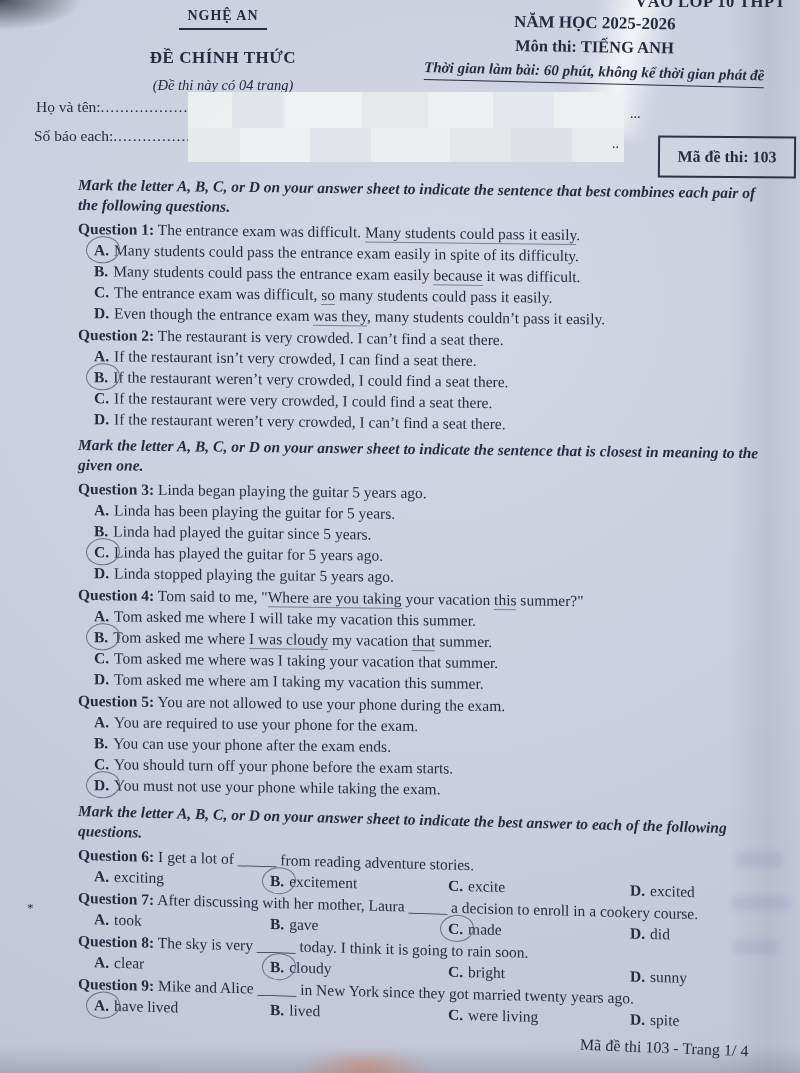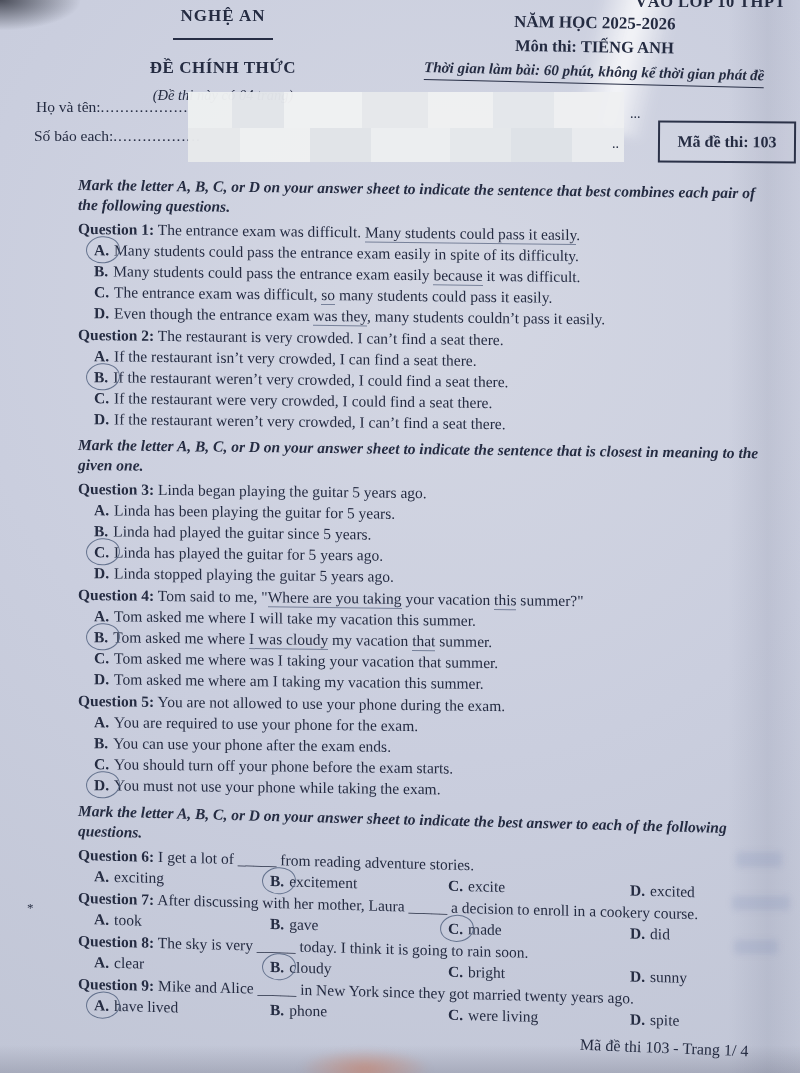--- a/index.html
+++ b/index.html
@@ -17,39 +17,39 @@
     background:linear-gradient(180deg,transparent,rgba(58,60,80,.20));}
   .finger{position:absolute;left:300px;bottom:-16px;width:130px;height:40px;border-radius:50%;
     background:radial-gradient(ellipse,rgba(205,118,85,.55),rgba(160,70,45,0) 72%);filter:blur(3px);}
   .bleed{position:absolute;background:rgba(95,115,165,.15);filter:blur(3px);border-radius:3px;}
   .b1{right:18px;top:852px;width:46px;height:15px;}
   .b2{right:10px;top:896px;width:58px;height:14px;}
   .b3{right:22px;top:940px;width:44px;height:14px;}
   .stray{position:absolute;left:27px;top:900px;font-size:13px;color:#2a3147;}
   
   .h-left{position:absolute;left:116px;top:6px;width:214px;text-align:center;}
-  .province{display:inline-block;font-weight:bold;font-size:17px;letter-spacing:1px;
-    border-bottom:2px solid #262d44;padding:0 8px 12px;}
+  .province{display:inline-block;font-weight:bold;font-size:14px;letter-spacing:1px;
+    border-bottom:2px solid #262d44;padding:0 8px 4px;}
   .official{font-weight:bold;font-size:17px;letter-spacing:.5px;margin-top:18px;}
   .pages-note{font-style:italic;font-size:14.5px;margin-top:9px;}
   .top-frag{position:absolute;right:14px;top:-8px;font-weight:bold;font-size:16.5px;letter-spacing:.5px;}
   .h-right{position:absolute;left:393px;top:10px;width:404px;text-align:center;transform:rotate(.9deg);transform-origin:0 0;}
   .year{font-weight:bold;font-size:17px;}
   .subject{font-weight:bold;font-size:16.5px;margin-top:4px;}
   .duration{display:inline-block;font-style:italic;font-weight:bold;font-size:15px;margin-top:6px;
     border-bottom:1.6px solid #262d44;padding-bottom:3px;transform:rotate(.5deg);}
   .name-row{position:absolute;left:36px;top:98px;font-size:15.5px;}
   .id-row{position:absolute;left:34px;top:127px;font-size:15.5px;}
   .dots{letter-spacing:1px;}
   .redact{position:absolute;left:188px;top:92px;width:436px;height:70px;opacity:.97;}
   .redact .r1{height:36px;background:linear-gradient(90deg,#eef0f1 0 10%,#e3e6ea 10% 22%,#f1f2f3 22% 40%,#e7e9ec 40% 55%,#f0f1f2 55% 70%,#e5e8ec 70% 84%,#eff0f2 84%);}
   .redact .r2{height:34px;background:linear-gradient(90deg,#e8eaec 0 12%,#f0f1f2 12% 28%,#e2e5e9 28% 42%,#edeff1 42% 60%,#e6e9ec 60% 74%,#dfe3e8 74% 88%,#eaecef 88%);}
   .tdots1{position:absolute;left:630px;top:106px;font-size:14px;}
   .tdots2{position:absolute;left:612px;top:136px;font-size:14px;}
-  .code-box{position:absolute;left:658px;top:121px;width:134px;height:38px;border:2px solid #2b3248;
+  .code-box{position:absolute;left:658px;top:136px;width:134px;height:38px;border:2px solid #2b3248;
     display:flex;align-items:center;justify-content:center;font-weight:bold;font-size:16px;
     transform:rotate(.4deg);background:rgba(255,255,255,.05);}
   
   .content{position:absolute;left:0;top:168px;width:100%;box-sizing:border-box;
     padding:0 28px 0 78px;transform:skewY(.7deg);transform-origin:0 0;}
   .sec-h{font-weight:bold;font-style:italic;font-size:15.5px;line-height:20px;margin:6px 0 4px;}
   .stem{font-size:15.5px;line-height:20px;margin:2px 0 0;}
   .qlabel{font-weight:bold;}
   .opt{font-size:15.5px;line-height:20px;margin:1px 0 0 16px;}
   .letter{font-weight:bold;position:relative;display:inline-block;margin-right:5px;}
@@ -178,21 +178,21 @@
           <p class="opt"><b class="letter circled">B.</b><span>cloudy</span></p>
           <p class="opt"><b class="letter">C.</b><span>bright</span></p>
           <p class="opt"><b class="letter">D.</b><span>sunny</span></p>
         </div>
       </div>
 
       <div class="q">
         <p class="stem"><b class="qlabel">Question 9:</b> <span>Mike and Alice _____ in New York since they got married twenty years ago.</span></p>
         <div class="optrow">
           <p class="opt"><b class="letter circled">A.</b><span>have lived</span></p>
-          <p class="opt"><b class="letter">B.</b><span>phone</span></p>
+          <p class="opt"><b class="letter">B.</b><span>lived</span></p>
           <p class="opt"><b class="letter">C.</b><span>were living</span></p>
           <p class="opt"><b class="letter">D.</b><span>spite</span></p>
         </div>
       </div>
     </div>
 
   </div>
 
   <div class="footer">Mã đề thi 103 - Trang 1/ 4</div>
 </div>

